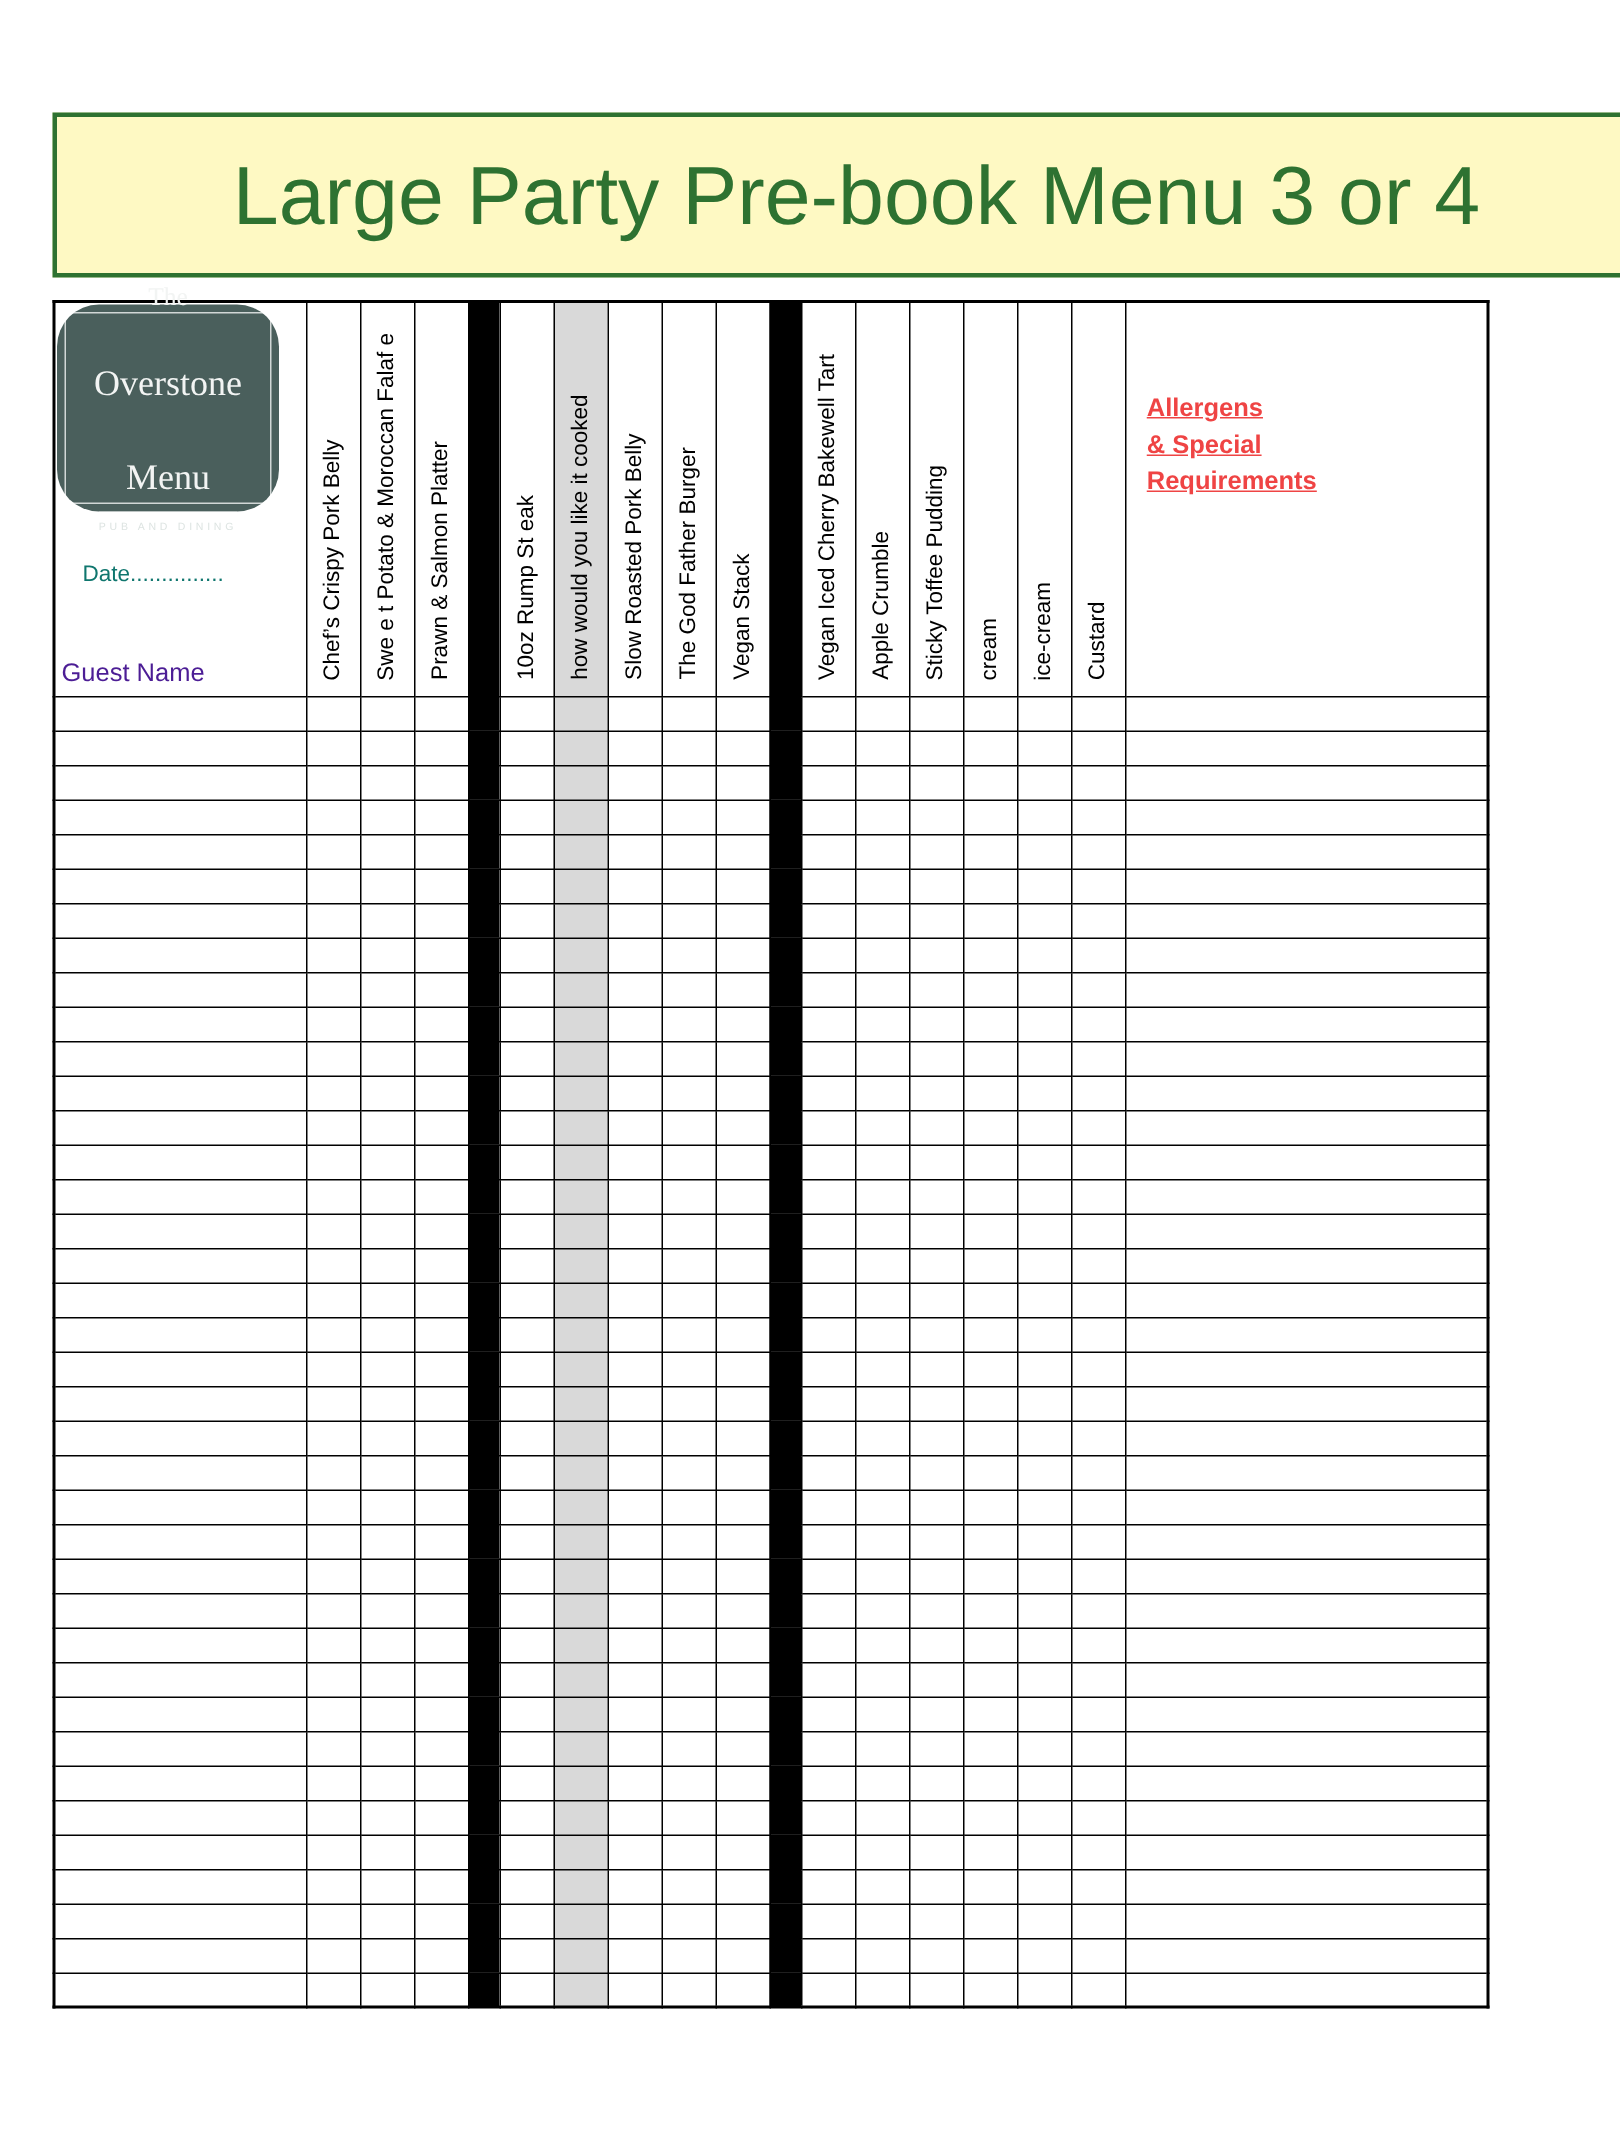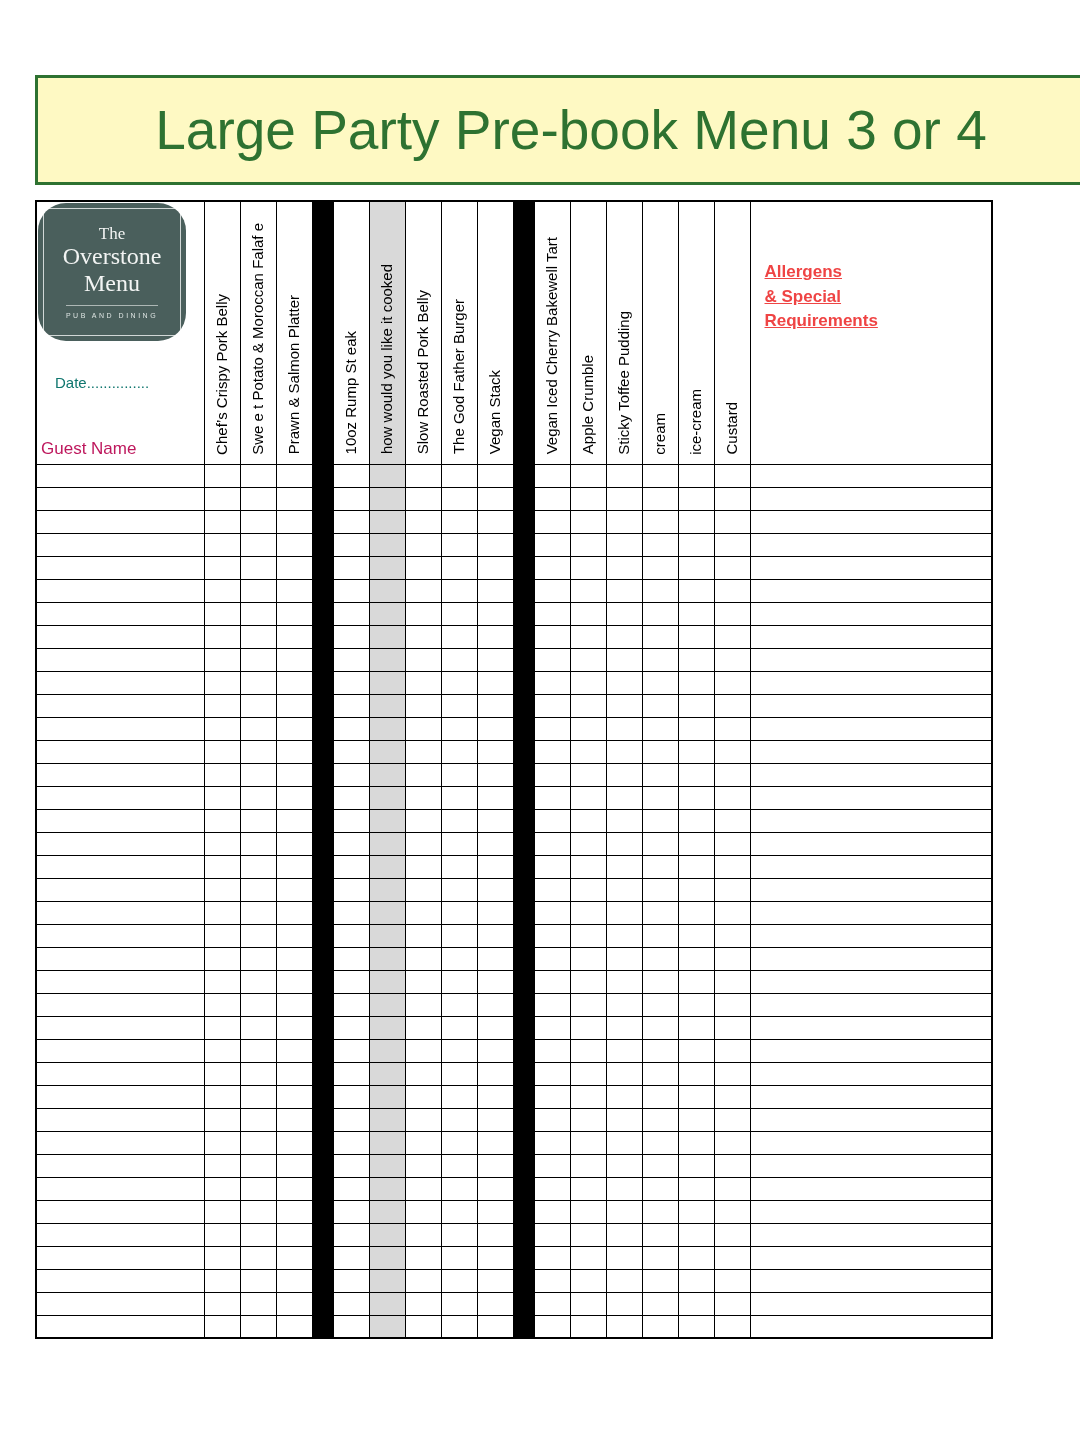--- a/index.html
+++ b/index.html
@@ -119,21 +119,21 @@
     text-align: center;
     border-radius: 28px;
   }
   .logo-inner {
     position: absolute;
     top: 5px; left: 5px; right: 5px; bottom: 5px;
     border: 1px solid rgba(255,255,255,0.75);
     pointer-events: none;
   }
   .logo-the { font-size: 17px; line-height: 1.1; }
-  .logo-name { font-size: 24px; line-height: 1.1; }
+  .logo-name { font-size: 24px; line-height: 1.1; margin-top: 36px; }
   .logo-divider {
     width: 62%;
     border-top: 1px solid rgba(255,255,255,0.55);
     margin-top: 9px;
   }
   .logo-sub {
     font-family: "Liberation Sans", sans-serif;
     font-size: 7px;
     letter-spacing: 2.5px;
     margin-top: 6px;
@@ -144,21 +144,21 @@
     left: 18px;
     top: 172px;
     font-size: 15px;
     color: #0f766e;
   }
   .guest-label {
     position: absolute;
     left: 4px;
     bottom: 5px;
     font-size: 17px;
-    color: #be185d;
+    color: #4c1d95;
   }
 </style>
 </head>
 <body>
 
 <div class="page">
 
   <div class="title-box">
     <span class="title-text">Large Party Pre-book Menu 3 or 4</span>
   </div>

